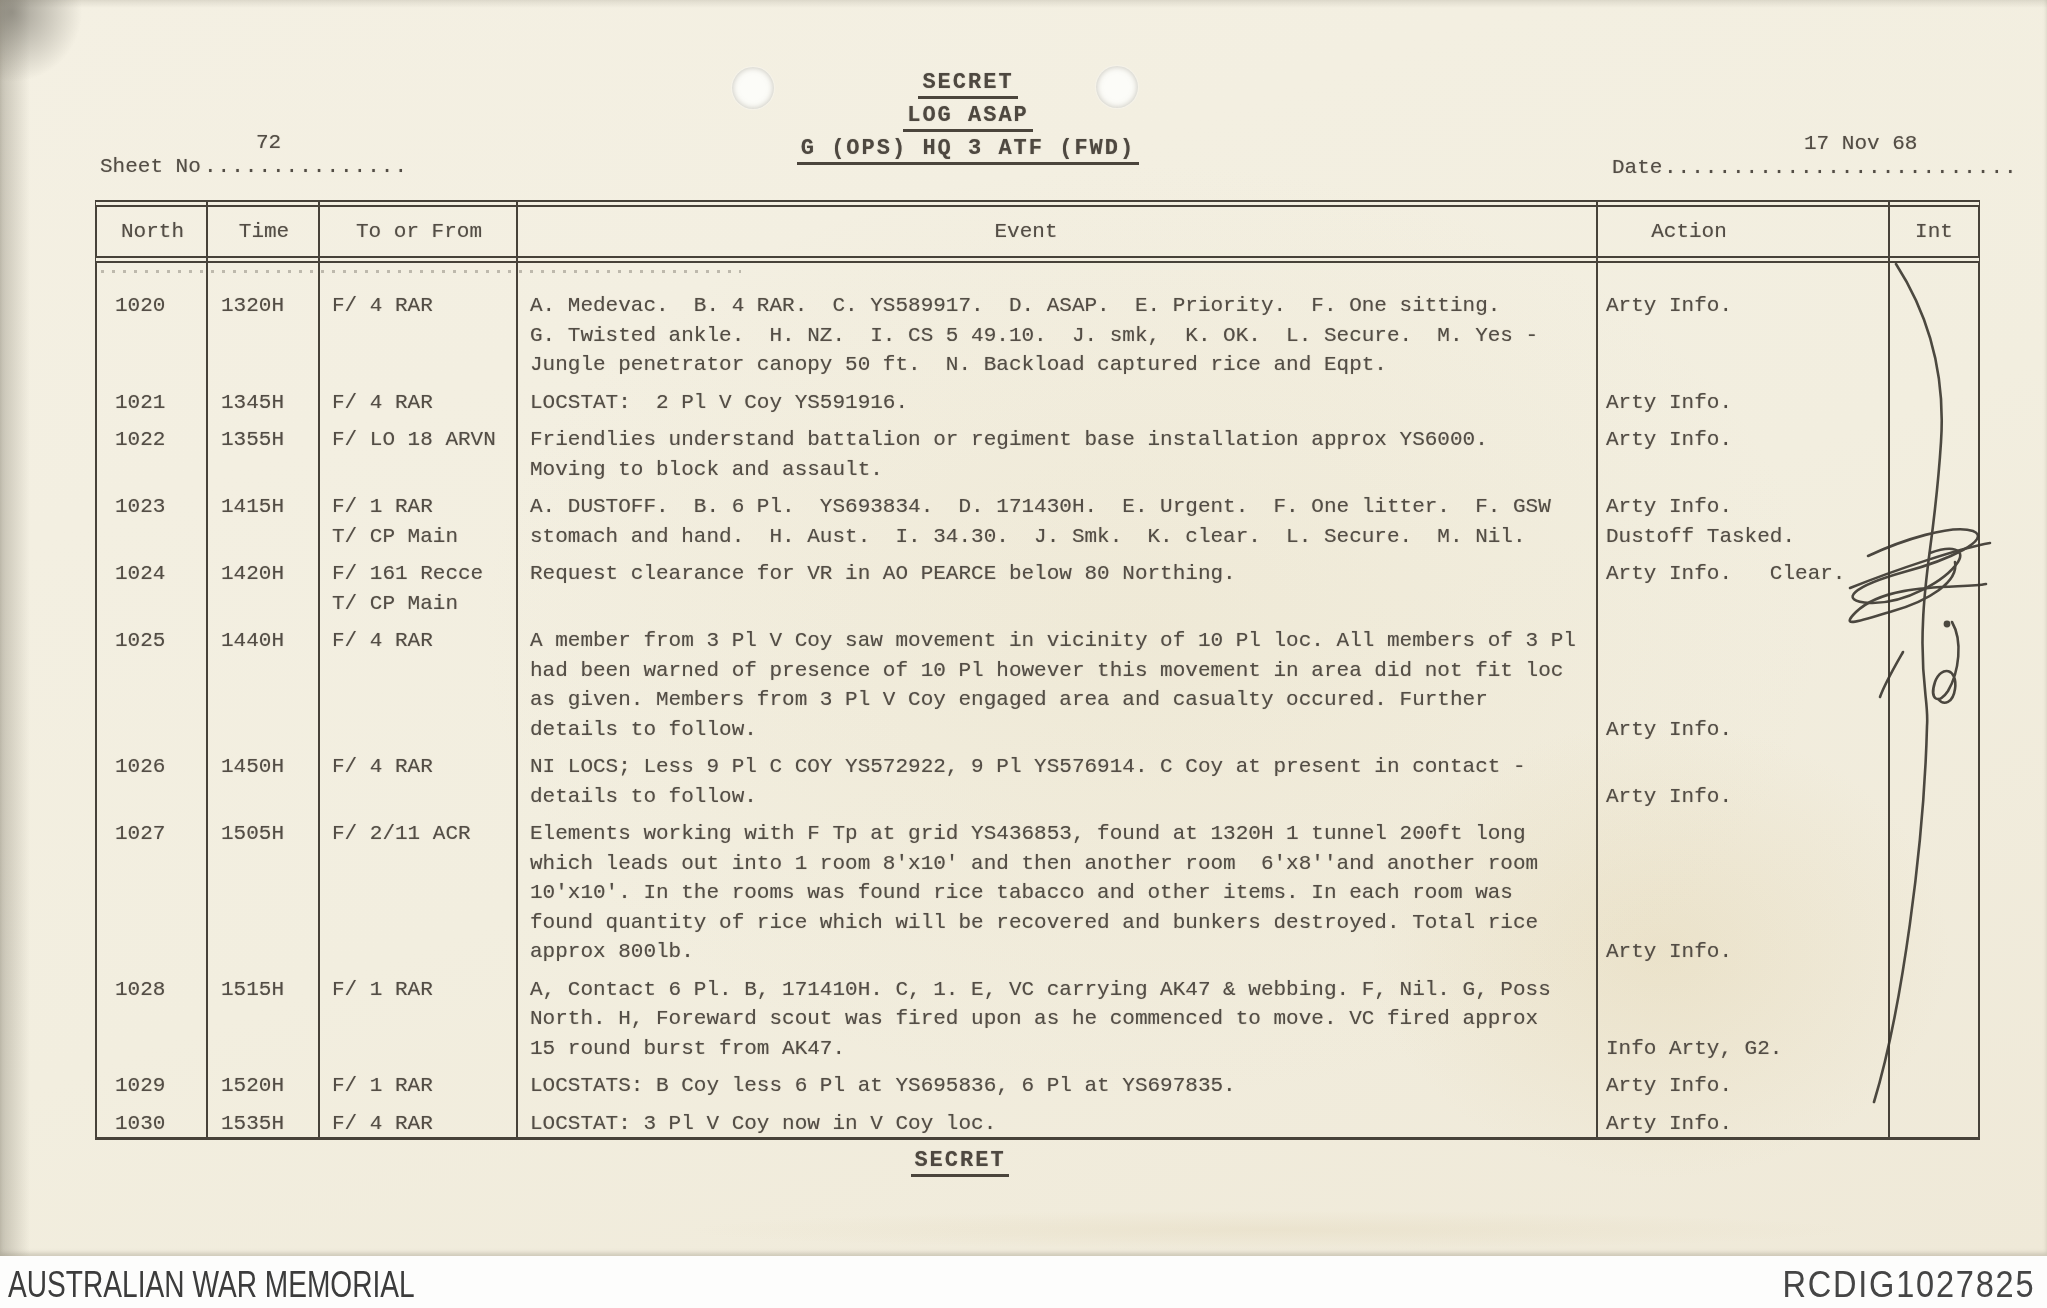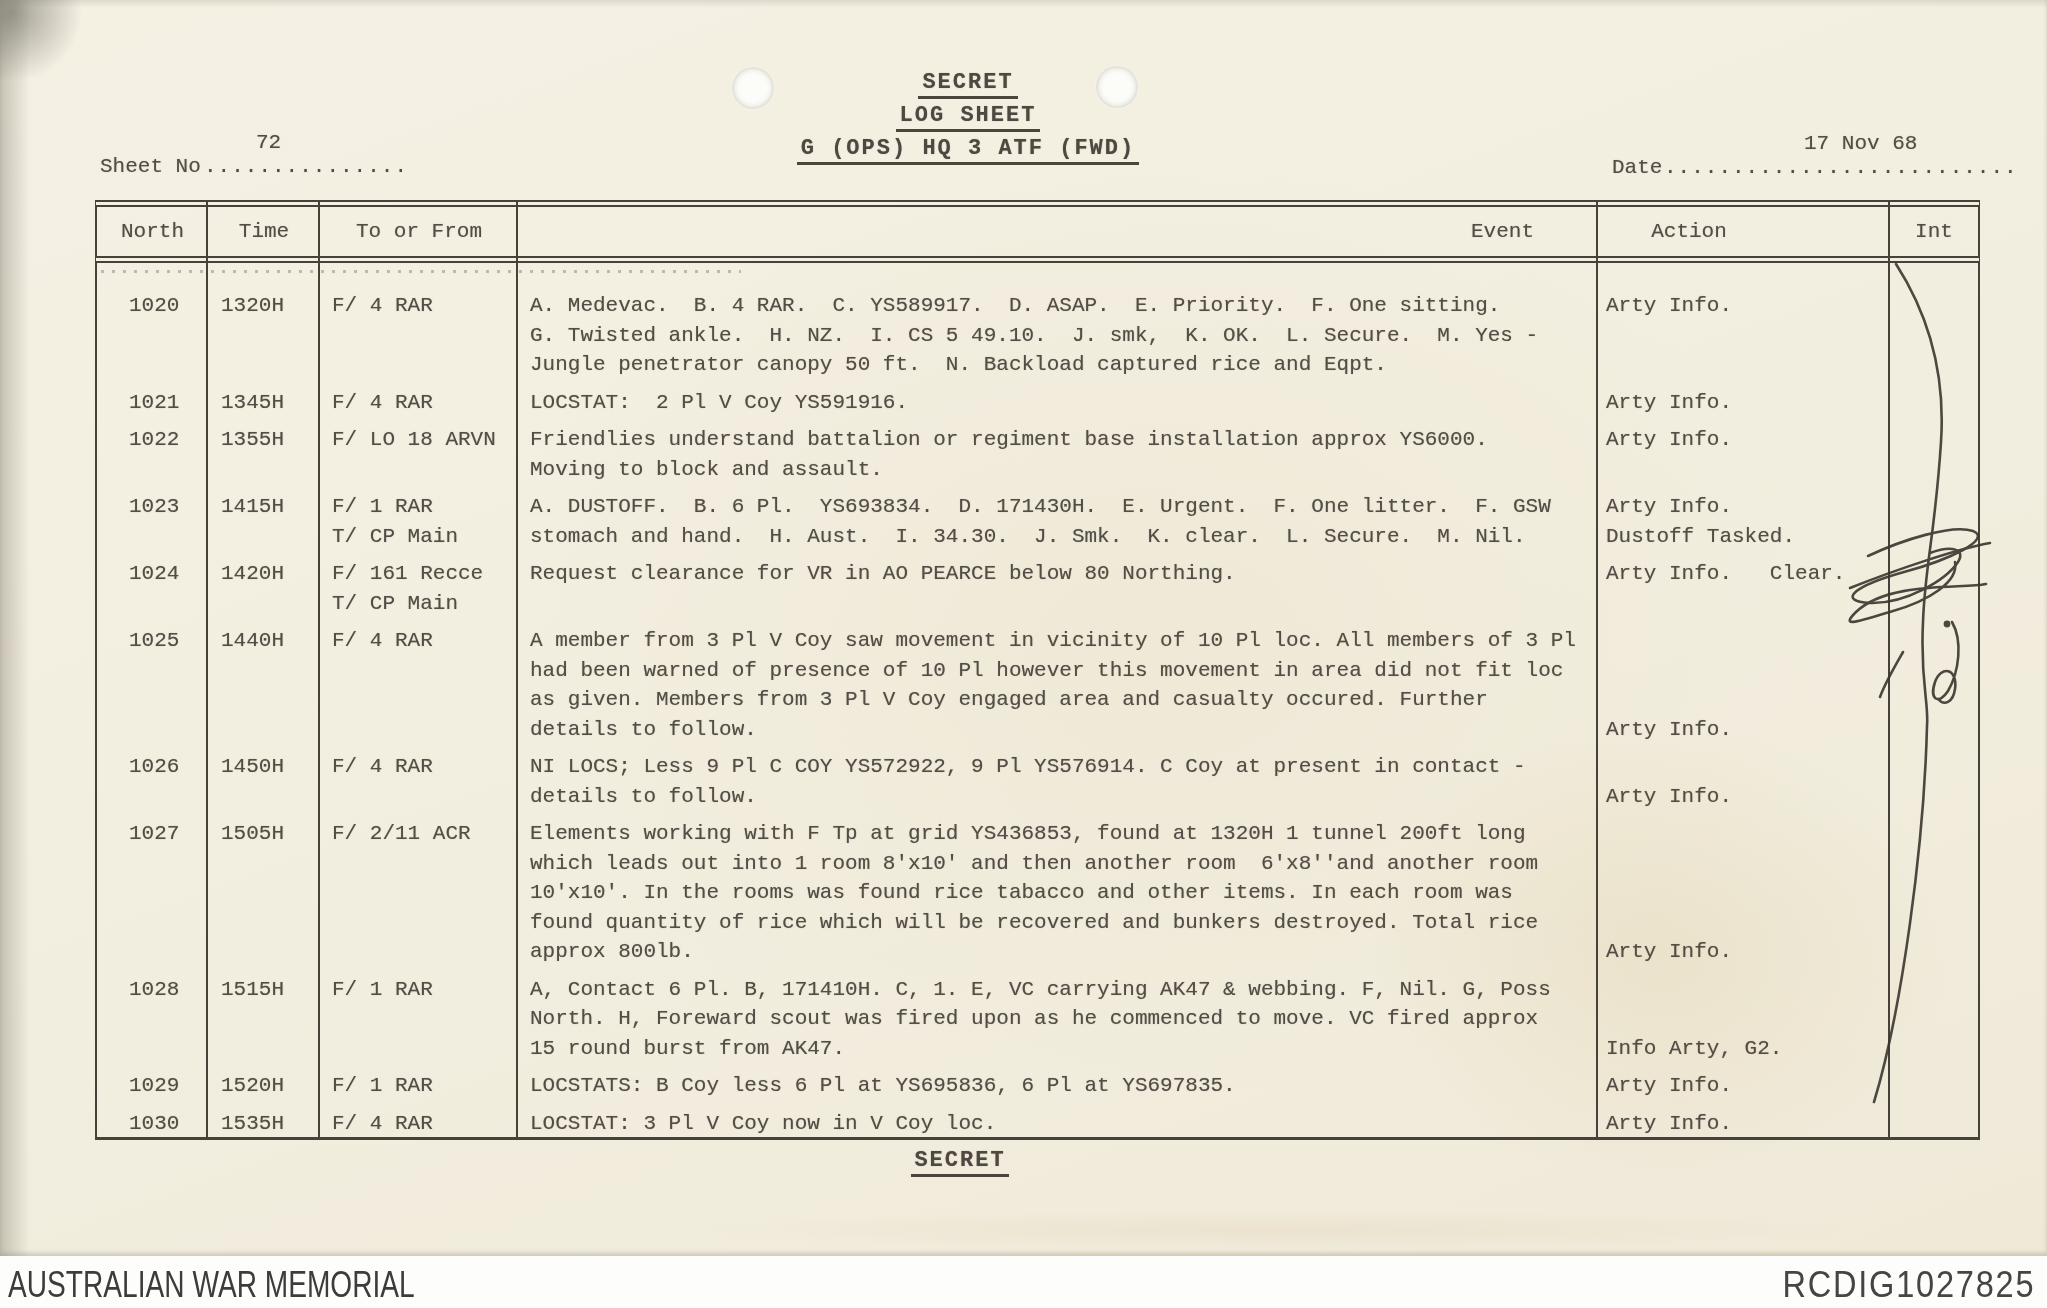--- a/index.html
+++ b/index.html
@@ -47,26 +47,26 @@
   .logtable{position:absolute;left:95px;top:200px;width:1885px;height:940px;}
   .thead,.tbody{
     display:grid;grid-template-columns:111px 112px 198px 1080px 292px auto;
     box-sizing:border-box;border-left:2px solid #474239;border-right:2px solid #474239;
   }
   .thead{
     height:63px;border-top:7px double #474239;border-bottom:7px double #474239;
     align-items:center;
   }
   .th{font-size:21px;text-align:center;color:#534d45;text-shadow:0 0 1px rgba(83,77,69,.45);}
-  .th-event{padding-right:64px;text-align:right;}
+  .th-event{padding-right:64px;}
   .th-action{padding-right:110px;}
   .tbody{height:877px;border-bottom:3px solid #474239;padding-top:28px;align-content:start;overflow:hidden;}
   .trow{display:contents;}
   .td{padding-bottom:8px;}
-  .c-serial{padding-left:32px;}
+  .c-serial{padding-left:18px;}
   .c-time{padding-left:13px;}
   .c-tofrom{padding-left:12px;}
   .c-event{padding-left:12px;}
   .c-action{padding-left:8px;}
   .vline{position:absolute;top:0;bottom:0;width:2px;background:#474239;}
   .v1{left:111px;}.v2{left:223px;}.v3{left:421px;}.v4{left:1501px;}.v5{left:1793px;}
   .dotstrip{position:absolute;left:6px;top:70px;width:640px;height:3px;opacity:.35;
     background:repeating-linear-gradient(90deg,#5a544a 0 3px,transparent 3px 11px);}
   
   .footsecret{position:absolute;left:880px;top:1148px;width:160px;text-align:center;}
@@ -91,21 +91,21 @@
 </head>
 <body>
 
 <div class="paper">
 
   <span class="hole h1"></span>
   <span class="hole h2"></span>
 
   <div class="titleblock">
     <span class="line"><span>SECRET</span></span>
-    <span class="line"><span>LOG SHEET</span></span>
+    <span class="line"><span>LOG ASAP</span></span>
     <span class="line"><span>G (OPS) HQ 3 ATF (FWD)</span></span>
   </div>
 
   <span class="fieldlabel type" style="left:100px;top:152px;">Sheet No</span>
   <span class="dots type" style="left:204px;top:152px;">...............</span>
   <span class="fieldvalue type" style="left:256px;top:128px;">72</span>
 
   <span class="fieldlabel type" style="left:1612px;top:153px;">Date</span>
   <span class="dots type" style="left:1664px;top:153px;">..........................</span>
   <span class="fieldvalue type" style="left:1804px;top:129px;text-align:center;">17 Nov 68</span>

